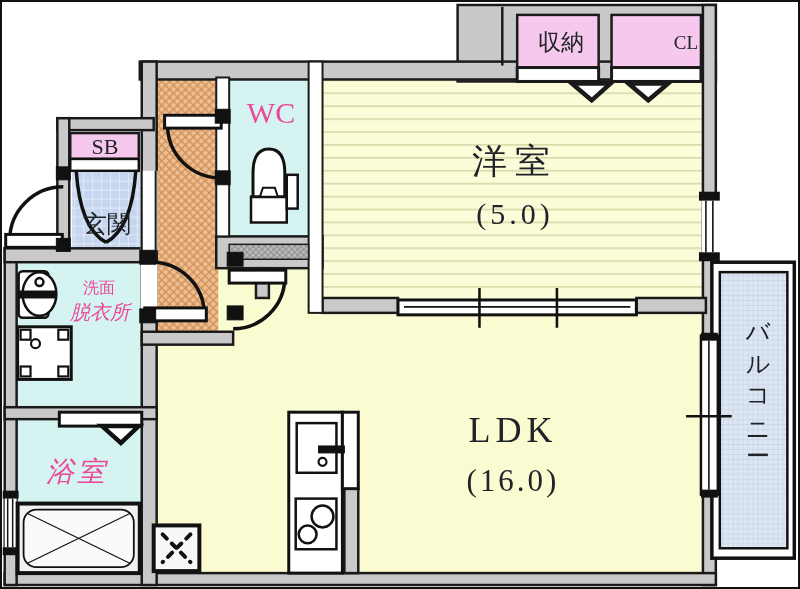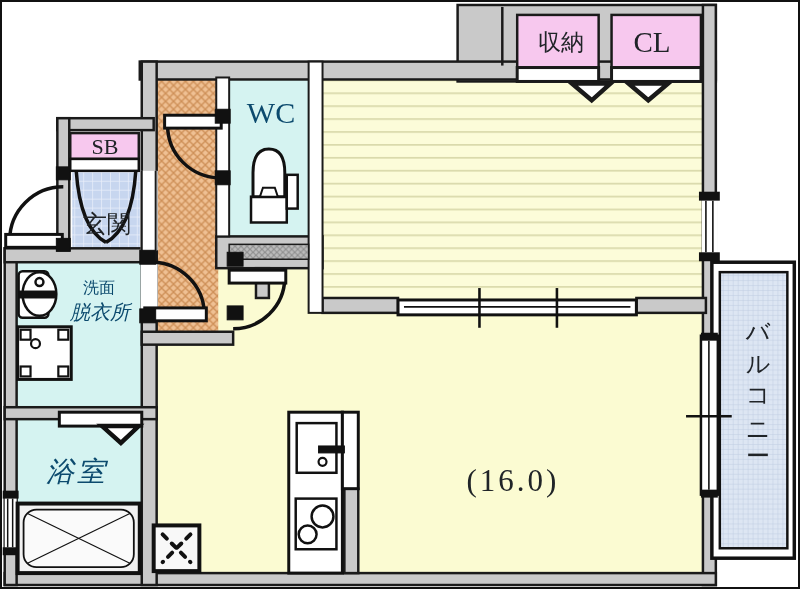--- a/index.html
+++ b/index.html
@@ -1,21 +1,21 @@
 <!DOCTYPE html>
 <html><head>
 <meta charset="utf-8">
 <style>
   html,body{margin:0;padding:0;background:#fff;}
   #plan{position:relative;width:796px;height:585px;border:2px solid #111;background:#fff;overflow:hidden;
         font-family:"Liberation Serif","DejaVu Serif",serif;}
   #plan svg{position:absolute;left:0;top:0;}
   .lbl{position:absolute;transform:translate(-50%,-50%);white-space:nowrap;color:#202428;
        font-family:"Liberation Serif","DejaVu Serif",serif;line-height:1;text-align:right;}
-  .lbl.teal{color:#0c4a6e;}
+  .lbl.teal{color:#ec4899;}
   .v{writing-mode:vertical-rl;transform:translate(-50%,0);letter-spacing:7px;}
 </style>
 </head>
 <body>
 
 <div id="plan">
 <svg width="796" height="585" viewBox="0 0 800 589">
   <defs>
     <pattern id="pStripe" width="8" height="13" patternUnits="userSpaceOnUse">
       <rect width="8" height="13" fill="#fcfcd9"></rect>
@@ -204,22 +204,25 @@
     </g>
     <g>
       <rect x="152" y="527" width="46" height="46" fill="#f8f8f8" stroke-width="4"></rect>
       <line x1="161" y1="536" x2="189" y2="564" stroke-width="4" stroke-dasharray="6,7" stroke-linecap="round"></line>
       <line x1="189" y1="536" x2="161" y2="564" stroke-width="4" stroke-dasharray="6,7" stroke-linecap="round"></line>
     </g>
   </g>
 </svg>
 
 <div class="lbl" style="left:559px;top:40px;font-size:23px;">収納</div>
-<div class="lbl" style="left:650px;top:40px;font-size:29px;">CL</div>
+<div class="lbl" style="left:684px;top:40px;font-size:19px;">CL</div>
+<div class="lbl" style="left:513px;top:159px;font-size:35px;letter-spacing:8px;">洋室</div>
+<div class="lbl" style="left:513px;top:212px;font-size:30px;letter-spacing:4px;">(5.0)</div>
 <div class="lbl" style="left:103px;top:145px;font-size:22px;">SB</div>
 <div class="lbl" style="left:105px;top:222px;font-size:24px;">玄関</div>
 <div class="lbl teal" style="left:269px;top:111px;font-size:30px;">WC</div>
 <div class="lbl teal" style="left:97px;top:286px;font-size:16px;">洗面</div>
 <div class="lbl teal" style="left:98px;top:310px;font-size:20px;font-style:italic;">脱衣所</div>
 <div class="lbl teal" style="left:75px;top:470px;font-size:28px;letter-spacing:3px;font-style:italic;">浴室</div>
+<div class="lbl" style="left:511px;top:428px;font-size:36px;letter-spacing:5px;">LDK</div>
 <div class="lbl" style="left:511px;top:478px;font-size:31px;letter-spacing:3px;">(16.0)</div>
 <div class="lbl v" style="left:756px;top:303px;font-size:24px;">バルコニー</div>
 </div>
 
 </body></html>

